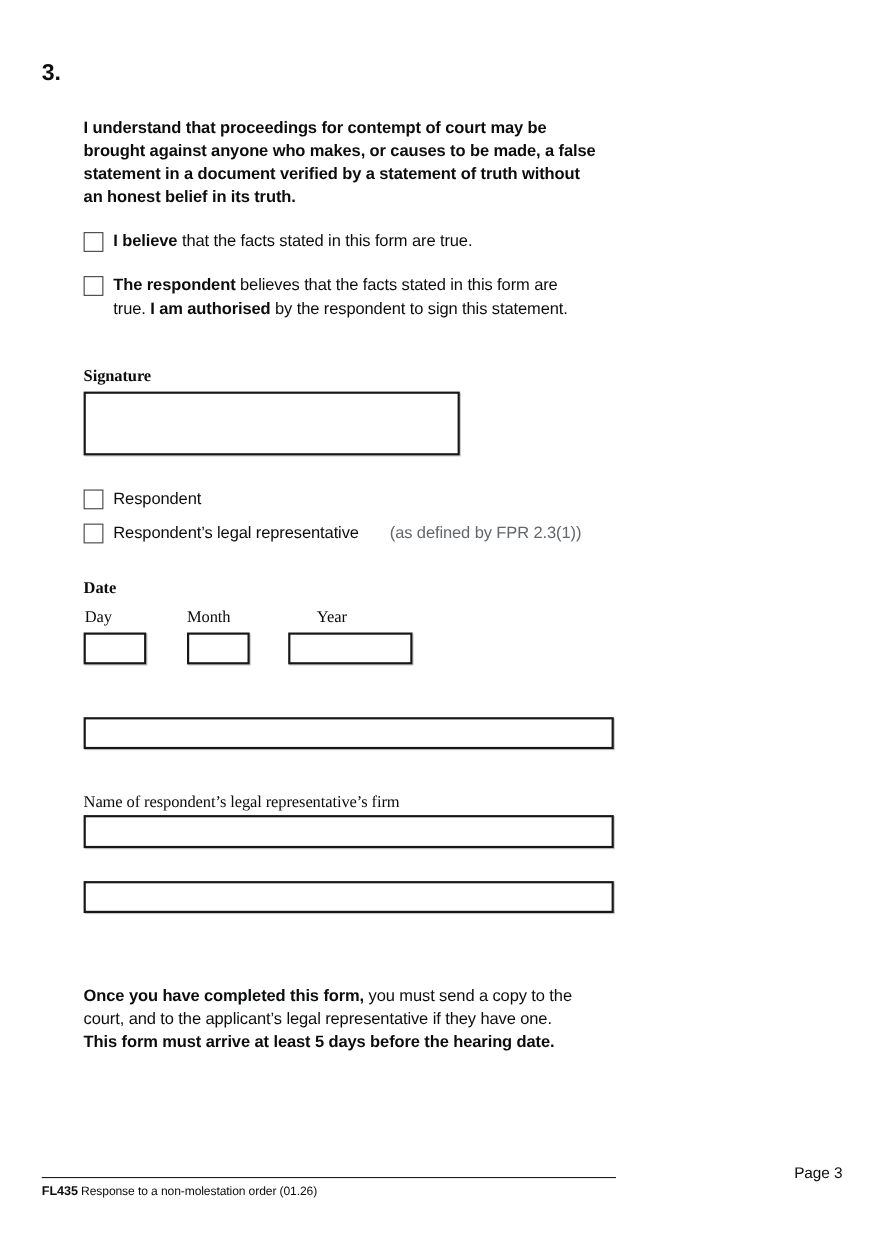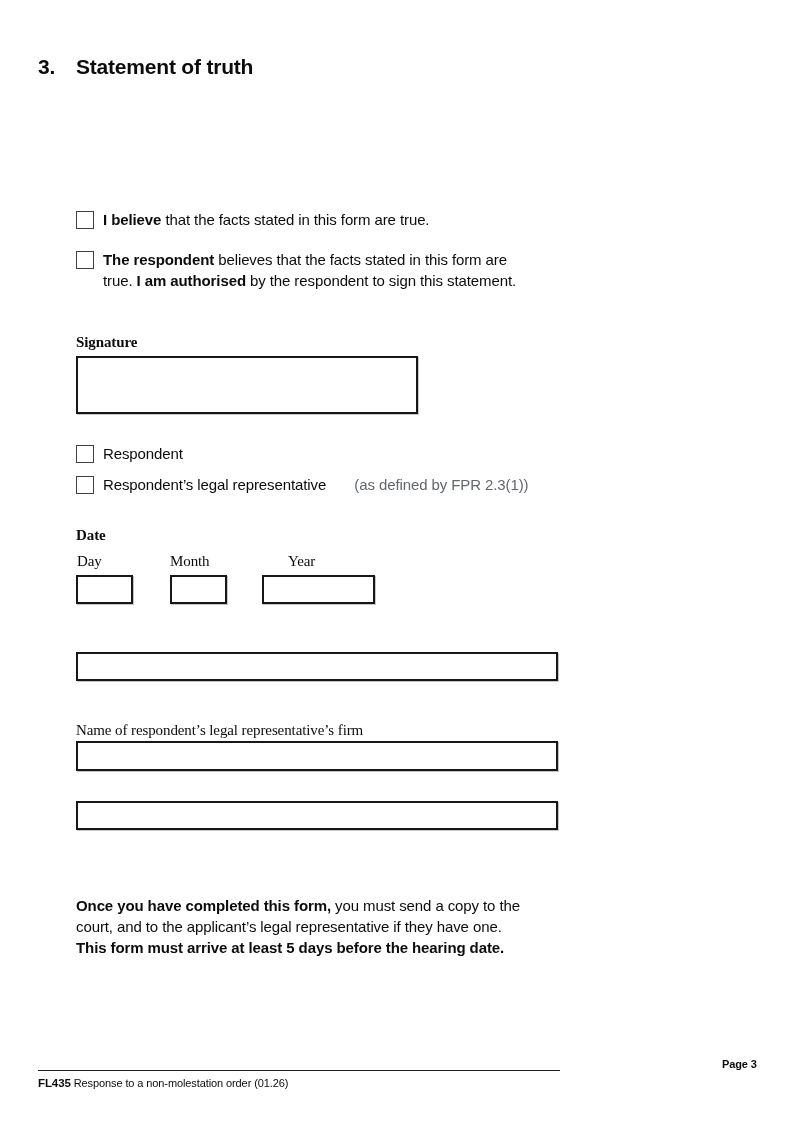--- a/index.html
+++ b/index.html
@@ -77,32 +77,35 @@
   .sig-box{left:76px;top:356px;width:342px;height:58px;}
   .day-box{left:76px;top:575px;width:57px;height:29px;}
   .month-box{left:170px;top:575px;width:57px;height:29px;}
   .year-box{left:262px;top:575px;width:113px;height:29px;}
   .fullname-box{left:76px;top:652px;width:482px;height:29px;}
   .firm-box{left:76px;top:741px;width:482px;height:30px;}
   .position-box{left:76px;top:801px;width:482px;height:29px;}
 
   
   .footer-rule{left:38px;top:1070px;width:522px;border-top:1.5px solid #1c1c1c;height:0;}
-  .page-num{left:722px;top:1058px;font-size:11px;font-weight:700;letter-spacing:-0.1px;}
+  .page-num{left:722px;top:1058px;font-size:14px;font-weight:400;letter-spacing:-0.1px;}
   .footer-text{left:38px;top:1077px;font-size:11px;letter-spacing:-0.1px;white-space:nowrap;}
   .footer-code{font-weight:700;font-size:11.5px;text-align:right;}
 </style>
 </head>
 <body>
 
 <div class="page">
 
   <span class="h-num">3.</span>
-  <span class="h-title">Statement of truth</span>
 
+  <p class="abs bodytext intro">I understand that proceedings for contempt of court may be
+brought against anyone who makes, or causes to be made, a false
+statement in a document verified by a statement of truth without
+an honest belief in its truth.</p>
 
   <div class="abs check-row row-authorised">
     <span class="checkbox"></span>
     <span class="check-label"><span class="seg-b">The respondent</span><span class="seg-r"> believes that the facts stated in this form are
 true. </span><span class="seg-b">I am authorised</span><span class="seg-r"> by the respondent to sign this statement.</span></span>
   </div>
 
   <div class="abs check-row row-believe">
     <span class="checkbox"></span>
     <span class="check-label"><span class="seg-b">I believe</span><span class="seg-r"> that the facts stated in this form are true.</span></span>

